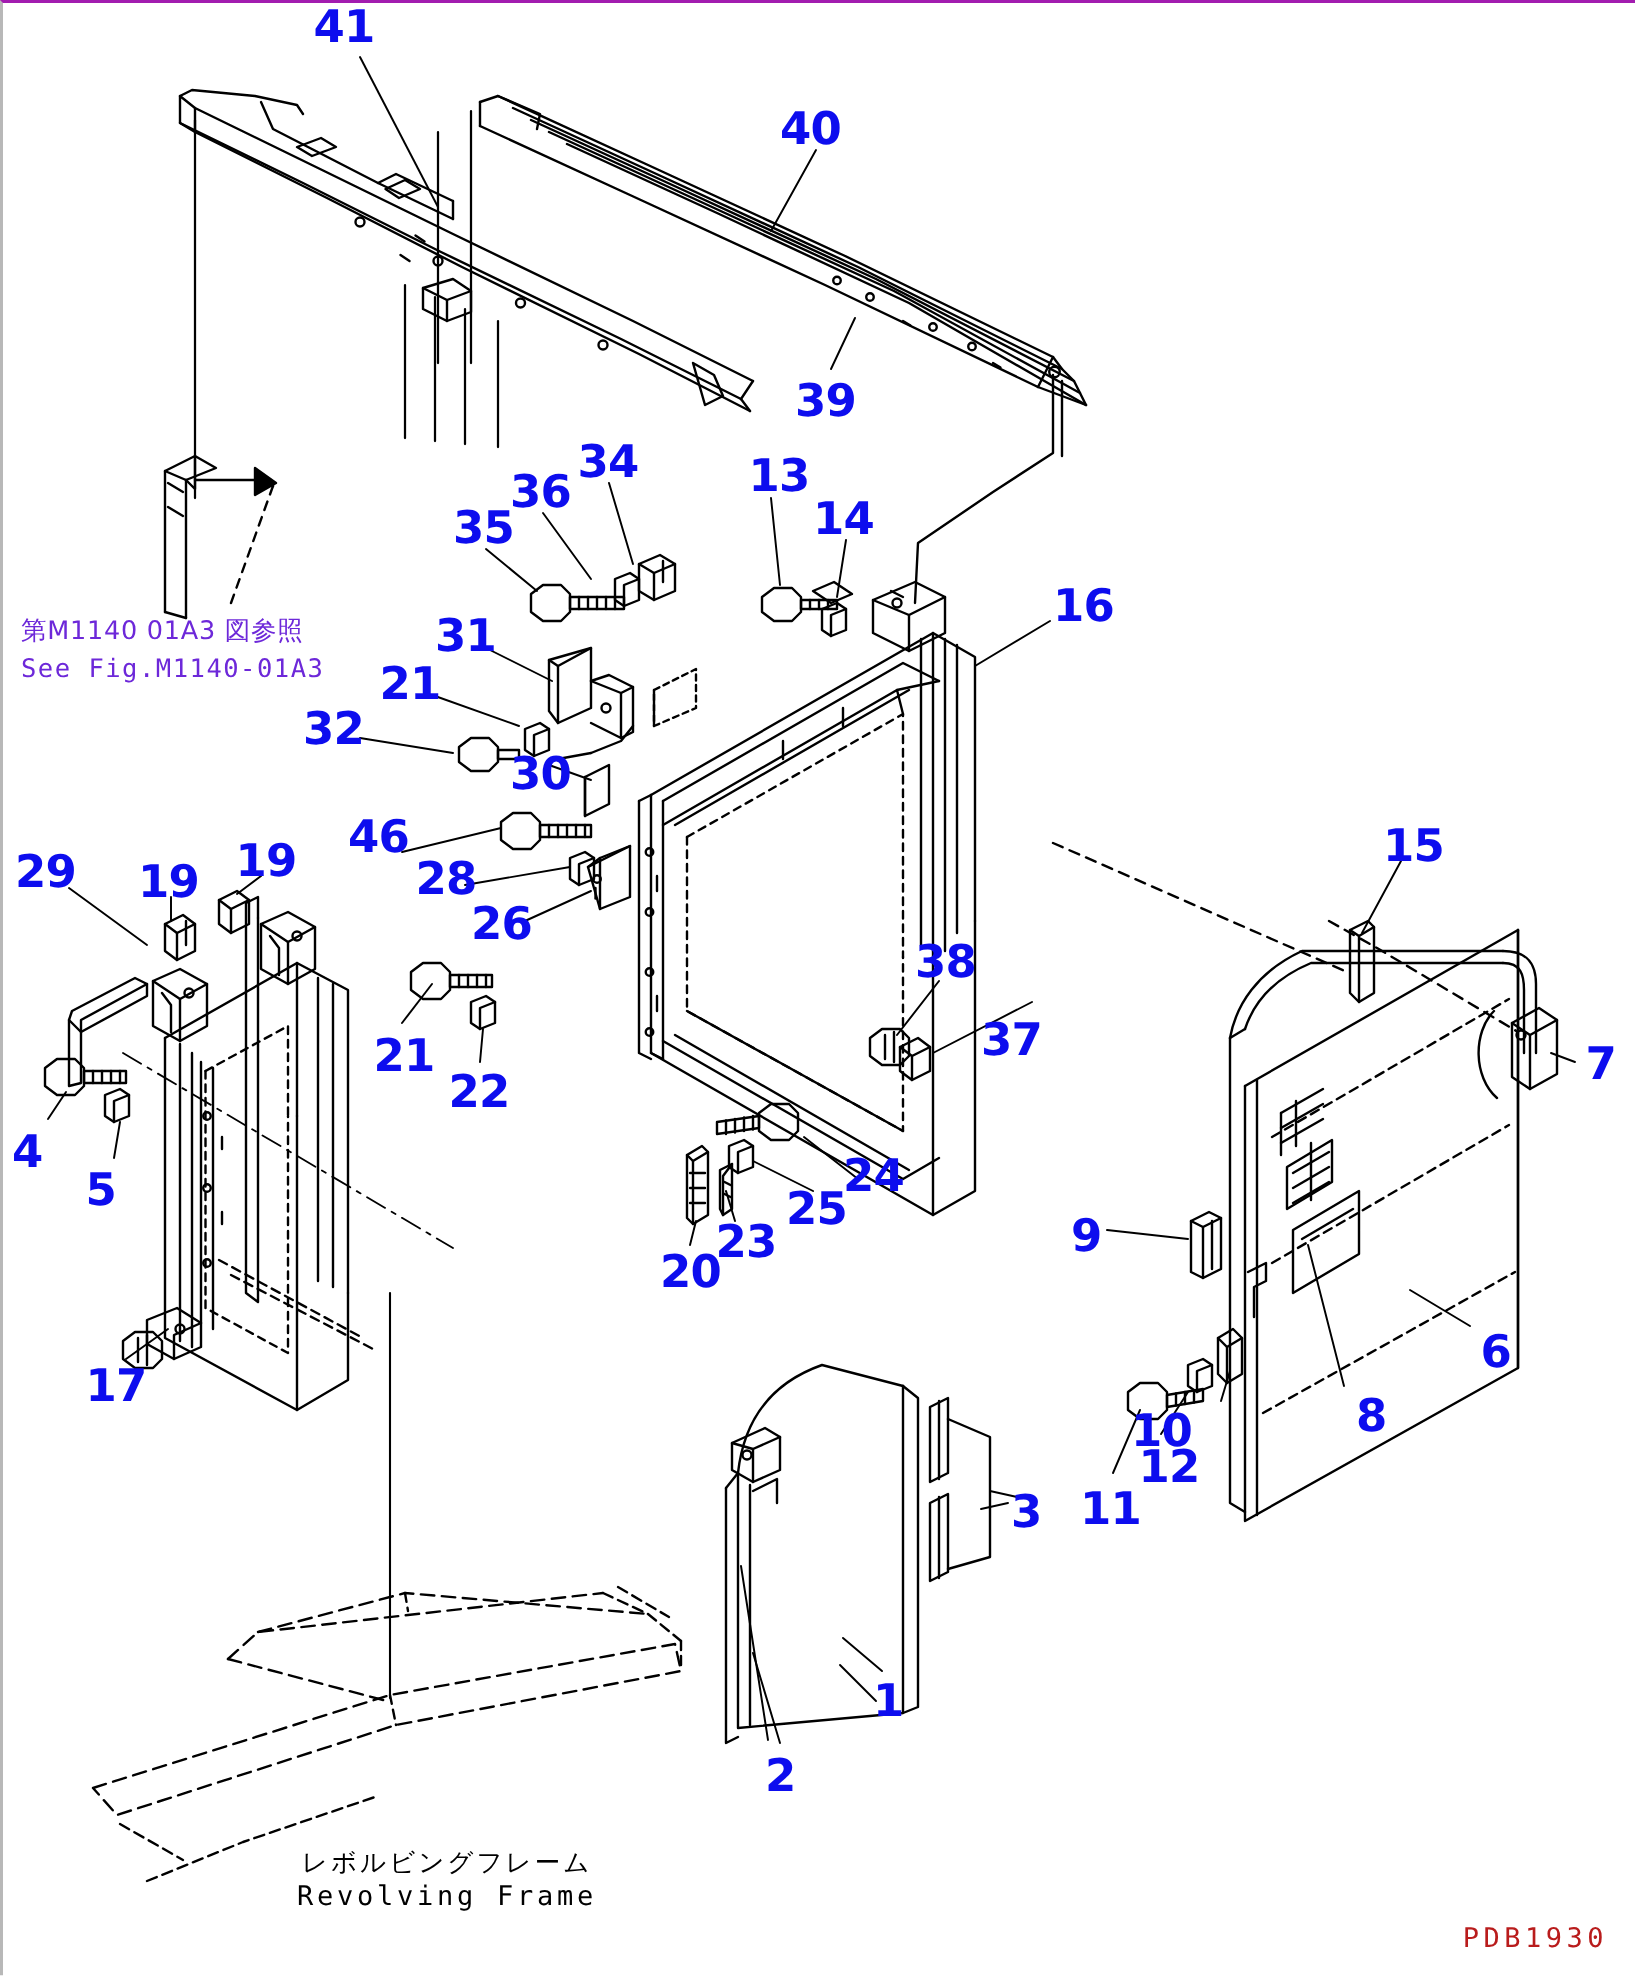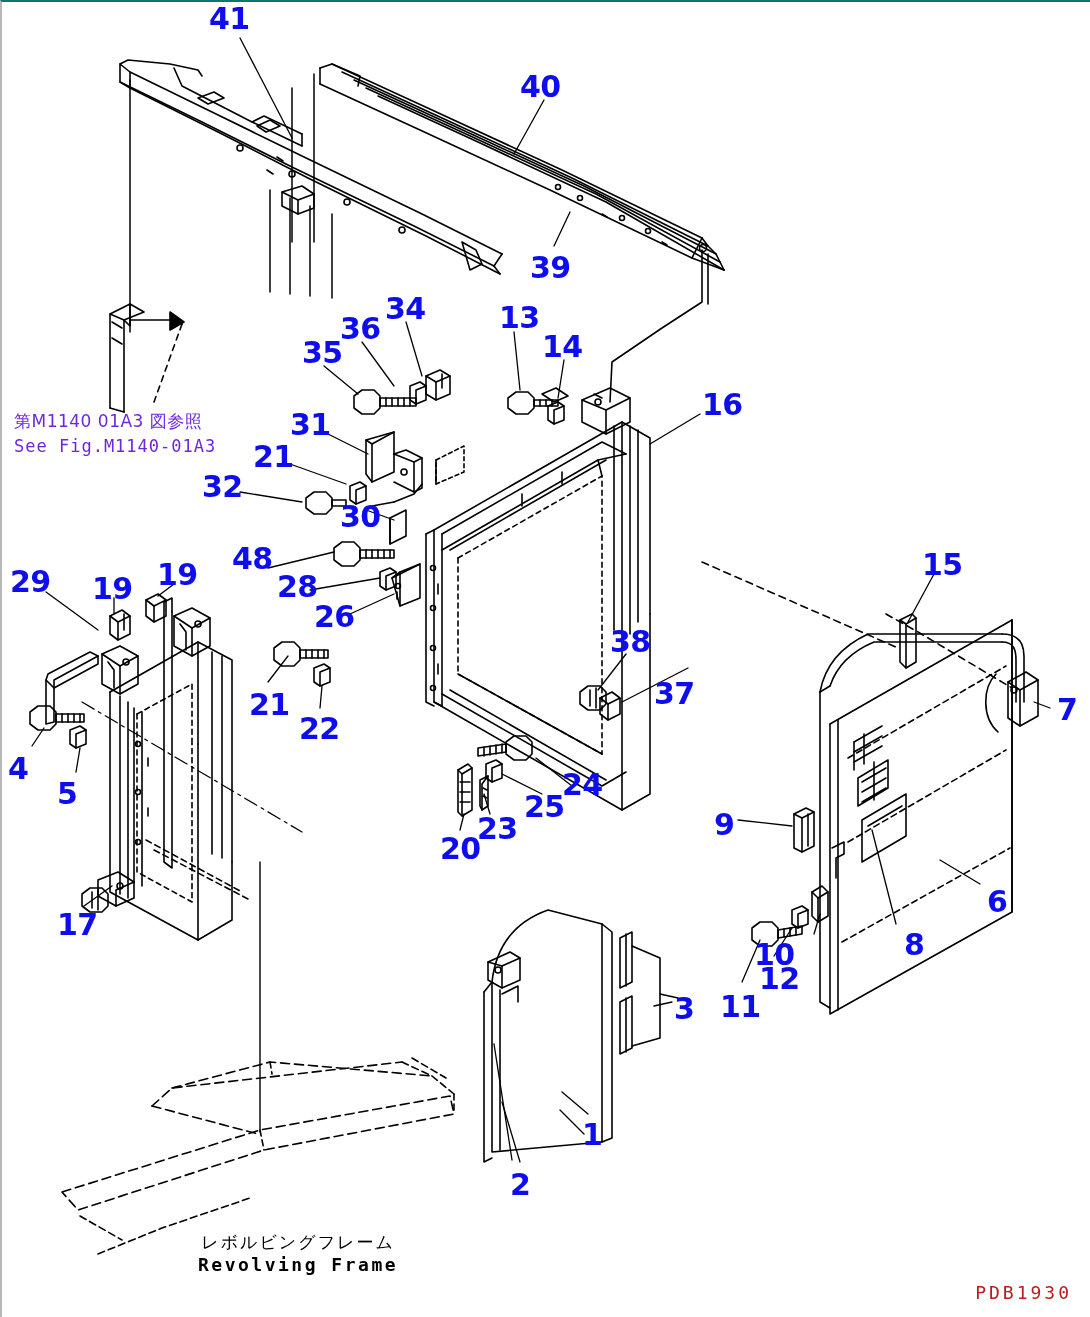--- a/index.html
+++ b/index.html
@@ -10,21 +10,21 @@
   }
   body {
     font-family: "DejaVu Sans", sans-serif;
   }
   #sheet {
     position: relative;
     width: 1090px;
     height: 1317px;
     background: #ffffff;
     border-left: 2px solid #b8b8b8;
-    border-top: 2px solid #0f766e;
+    border-top: 2px solid #a21caf;
     box-sizing: border-box;
     overflow: hidden;
   }
   #artwork {
     position: absolute;
     left: 0;
     top: 0;
     width: 1090px;
     height: 1317px;
   }
@@ -64,21 +64,20 @@
     line-height: 24px;
     letter-spacing: 2px;
     display: block;
   }
   .framelabel .en {
     font-family: "DejaVu Sans Mono", monospace;
     font-size: 18px;
     line-height: 22px;
     letter-spacing: 2.5px;
     display: block;
-    font-weight: bold;
   }
   .sheetcode {
     position: absolute;
     right: 18px;
     bottom: 14px;
     color: #b91c1c;
     font-family: "DejaVu Sans Mono", monospace;
     font-size: 18px;
     letter-spacing: 3px;
     white-space: nowrap;
@@ -568,21 +567,21 @@
   <div class="callout" style="left:383px; top:292px;">34</div>
   <div class="callout" style="left:497px; top:301px;">13</div>
   <div class="callout" style="left:338px; top:312px;">36</div>
   <div class="callout" style="left:540px; top:330px;">14</div>
   <div class="callout" style="left:300px; top:336px;">35</div>
   <div class="callout" style="left:700px; top:388px;">16</div>
   <div class="callout" style="left:288px; top:408px;">31</div>
   <div class="callout" style="left:251px; top:440px;">21</div>
   <div class="callout" style="left:200px; top:470px;">32</div>
   <div class="callout" style="left:338px; top:500px;">30</div>
-  <div class="callout" style="left:230px; top:542px;">48</div>
+  <div class="callout" style="left:230px; top:542px;">46</div>
   <div class="callout" style="left:920px; top:548px;">15</div>
   <div class="callout" style="left:8px;   top:565px;">29</div>
   <div class="callout" style="left:90px;  top:572px;">19</div>
   <div class="callout" style="left:155px; top:558px;">19</div>
   <div class="callout" style="left:275px; top:570px;">28</div>
   <div class="callout" style="left:312px; top:600px;">26</div>
   <div class="callout" style="left:608px; top:625px;">38</div>
   <div class="callout" style="left:652px; top:677px;">37</div>
   <div class="callout" style="left:1055px;top:693px;">7</div>
   <div class="callout" style="left:247px; top:688px;">21</div>

